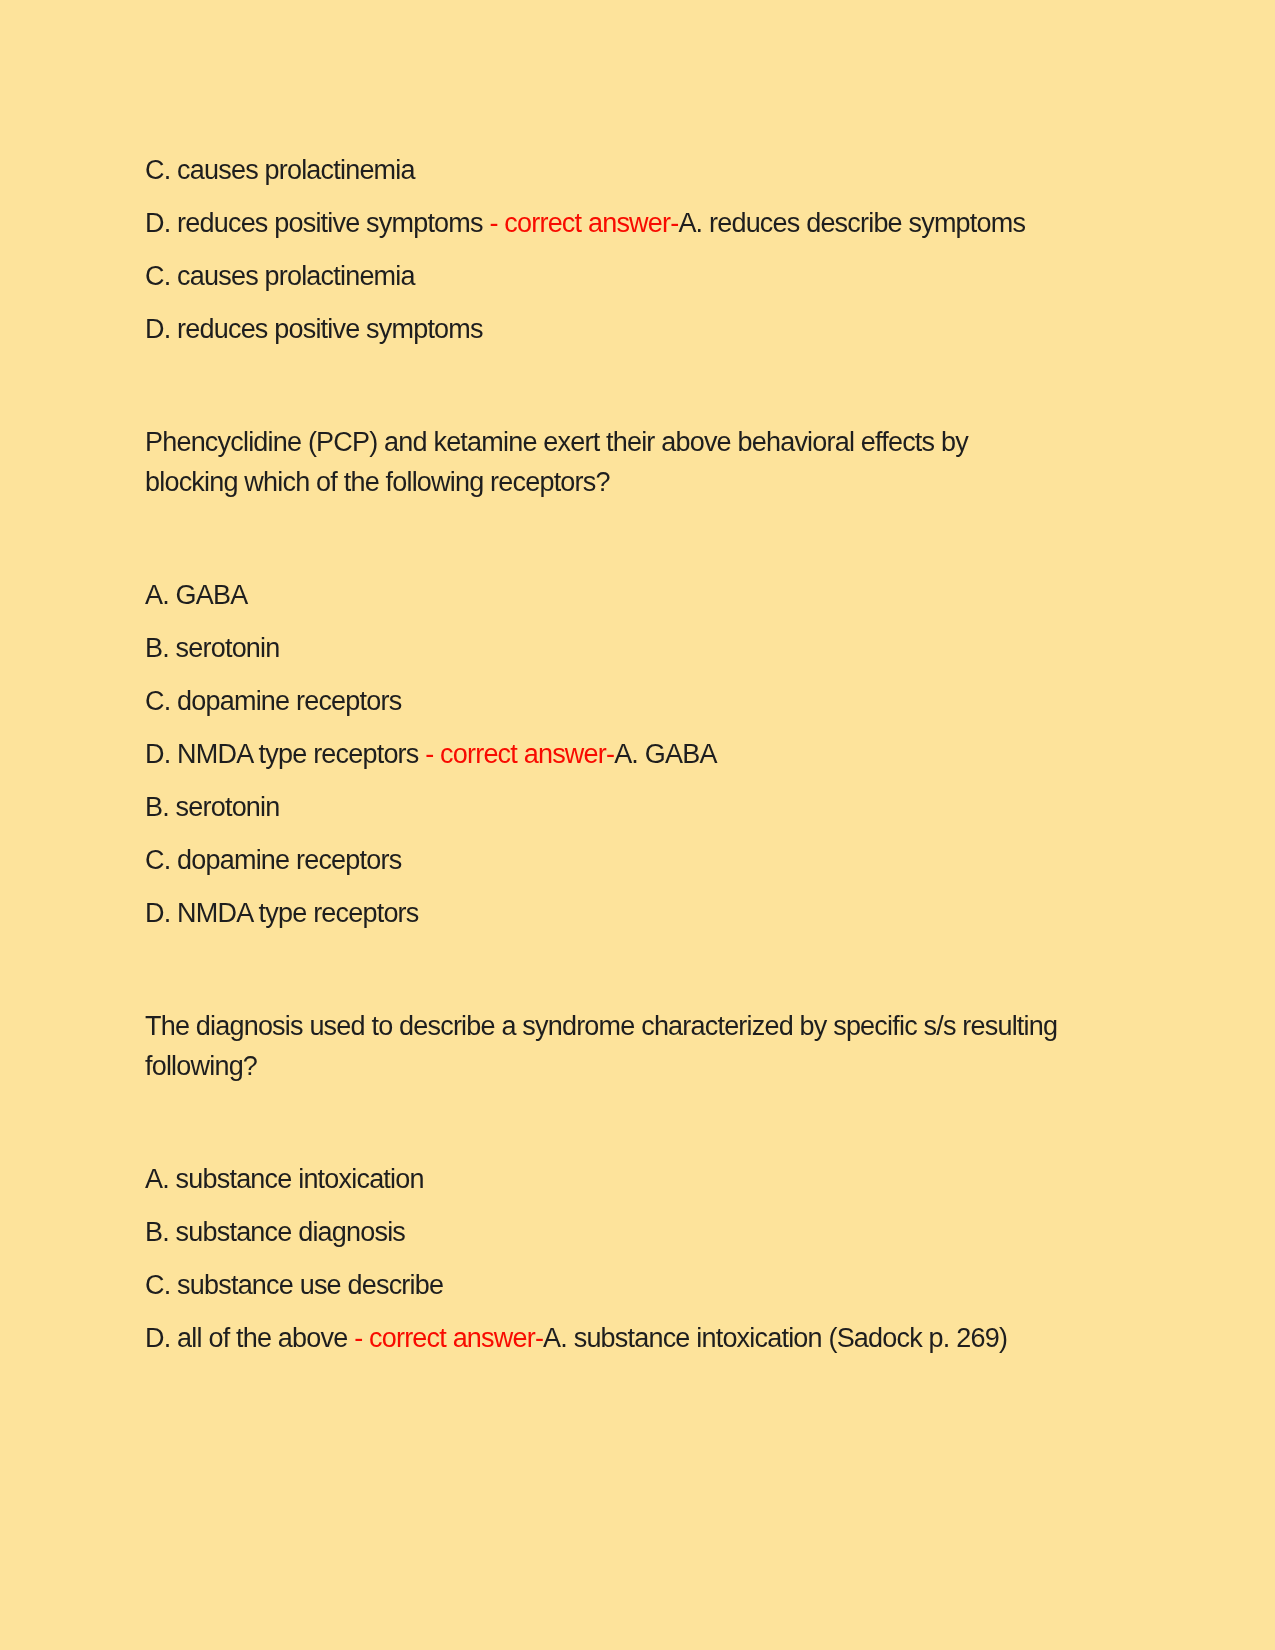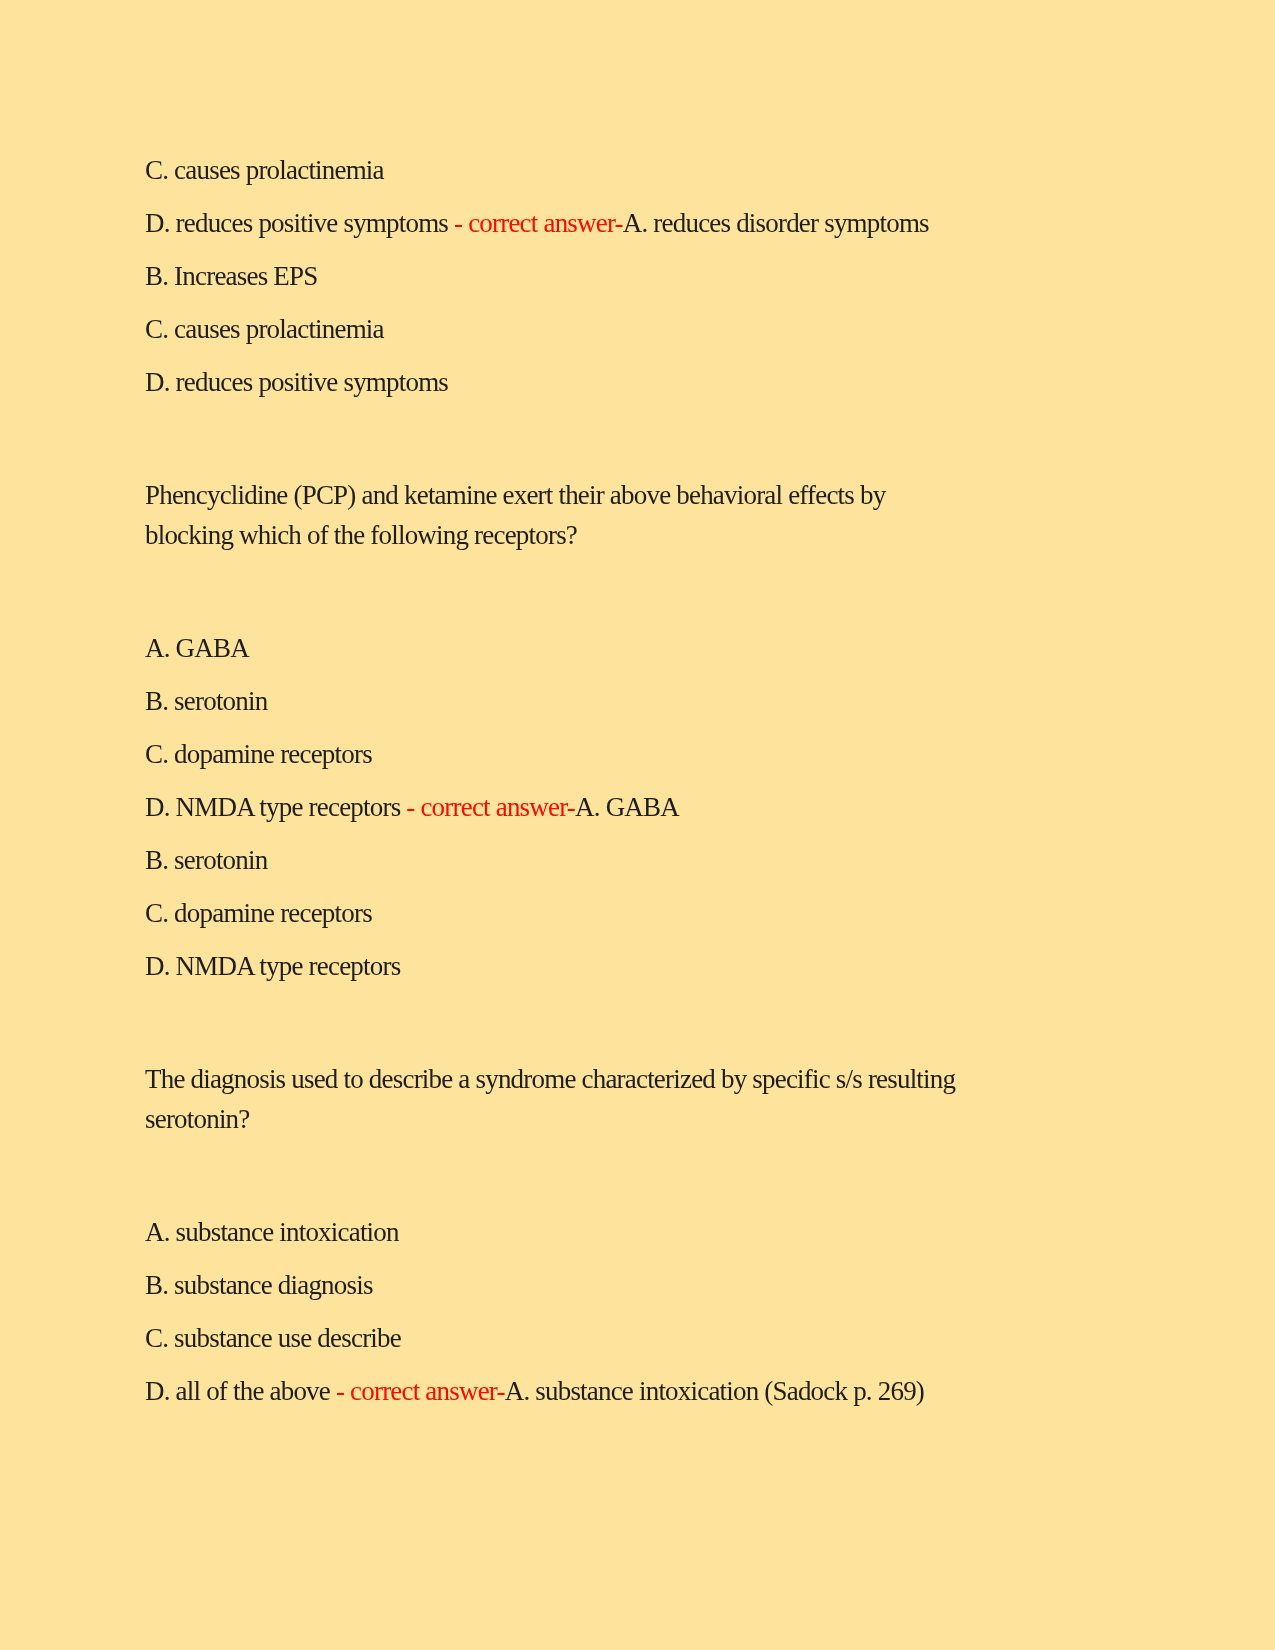--- a/index.html
+++ b/index.html
@@ -19,53 +19,51 @@
     padding:150px 40px 0 145px;
   }
   .block{margin:0;}
   .block + .block{margin-top:73px;}
   .line{
     font-size:27px;
     line-height:40px;
     letter-spacing:-0.8px;
     color:var(--ink);
     white-space:pre;
-    font-family:Liberation Serif, serif;
   }
   .options .line{margin-bottom:13px;}
   .options .line:last-child{margin-bottom:0;}
   .seg-red{color:var(--red);}
 </style>
 </head>
 <body>
 
 <main id="doc">
     <section class="block options">
       <div class="line"><span class="seg-ink">C. causes prolactinemia</span></div>
-      <div class="line"><span class="seg-ink">D. reduces positive symptoms </span><span class="seg-red">- correct answer-</span><span class="seg-ink">A. reduces disorder symptoms</span></div>
-      <div class="line"><span class="seg-ink">B. Increases EPS</span></div>
+      <div class="line"><span class="seg-ink">D. reduces positive symptoms </span><span class="seg-red">- correct answer-</span><span class="seg-ink">A. reduces describe symptoms</span></div>
       <div class="line"><span class="seg-ink">C. causes prolactinemia</span></div>
       <div class="line"><span class="seg-ink">D. reduces positive symptoms</span></div>
     </section>
     <section class="block question">
       <div class="line"><span class="seg-ink">Phencyclidine (PCP) and ketamine exert their above behavioral effects by</span></div>
       <div class="line"><span class="seg-ink">blocking which of the following receptors?</span></div>
     </section>
     <section class="block options">
       <div class="line"><span class="seg-ink">A. GABA</span></div>
       <div class="line"><span class="seg-ink">B. serotonin</span></div>
       <div class="line"><span class="seg-ink">C. dopamine receptors</span></div>
       <div class="line"><span class="seg-ink">D. NMDA type receptors </span><span class="seg-red">- correct answer-</span><span class="seg-ink">A. GABA</span></div>
       <div class="line"><span class="seg-ink">B. serotonin</span></div>
       <div class="line"><span class="seg-ink">C. dopamine receptors</span></div>
       <div class="line"><span class="seg-ink">D. NMDA type receptors</span></div>
     </section>
     <section class="block question">
       <div class="line"><span class="seg-ink">The diagnosis used to describe a syndrome characterized by specific s/s resulting</span></div>
-      <div class="line"><span class="seg-ink">serotonin?</span></div>
+      <div class="line"><span class="seg-ink">following?</span></div>
     </section>
     <section class="block options">
       <div class="line"><span class="seg-ink">A. substance intoxication</span></div>
       <div class="line"><span class="seg-ink">B. substance diagnosis</span></div>
       <div class="line"><span class="seg-ink">C. substance use describe</span></div>
       <div class="line"><span class="seg-ink">D. all of the above </span><span class="seg-red">- correct answer-</span><span class="seg-ink">A. substance intoxication (Sadock p. 269)</span></div>
     </section>
   </main>
 
 </body></html>

